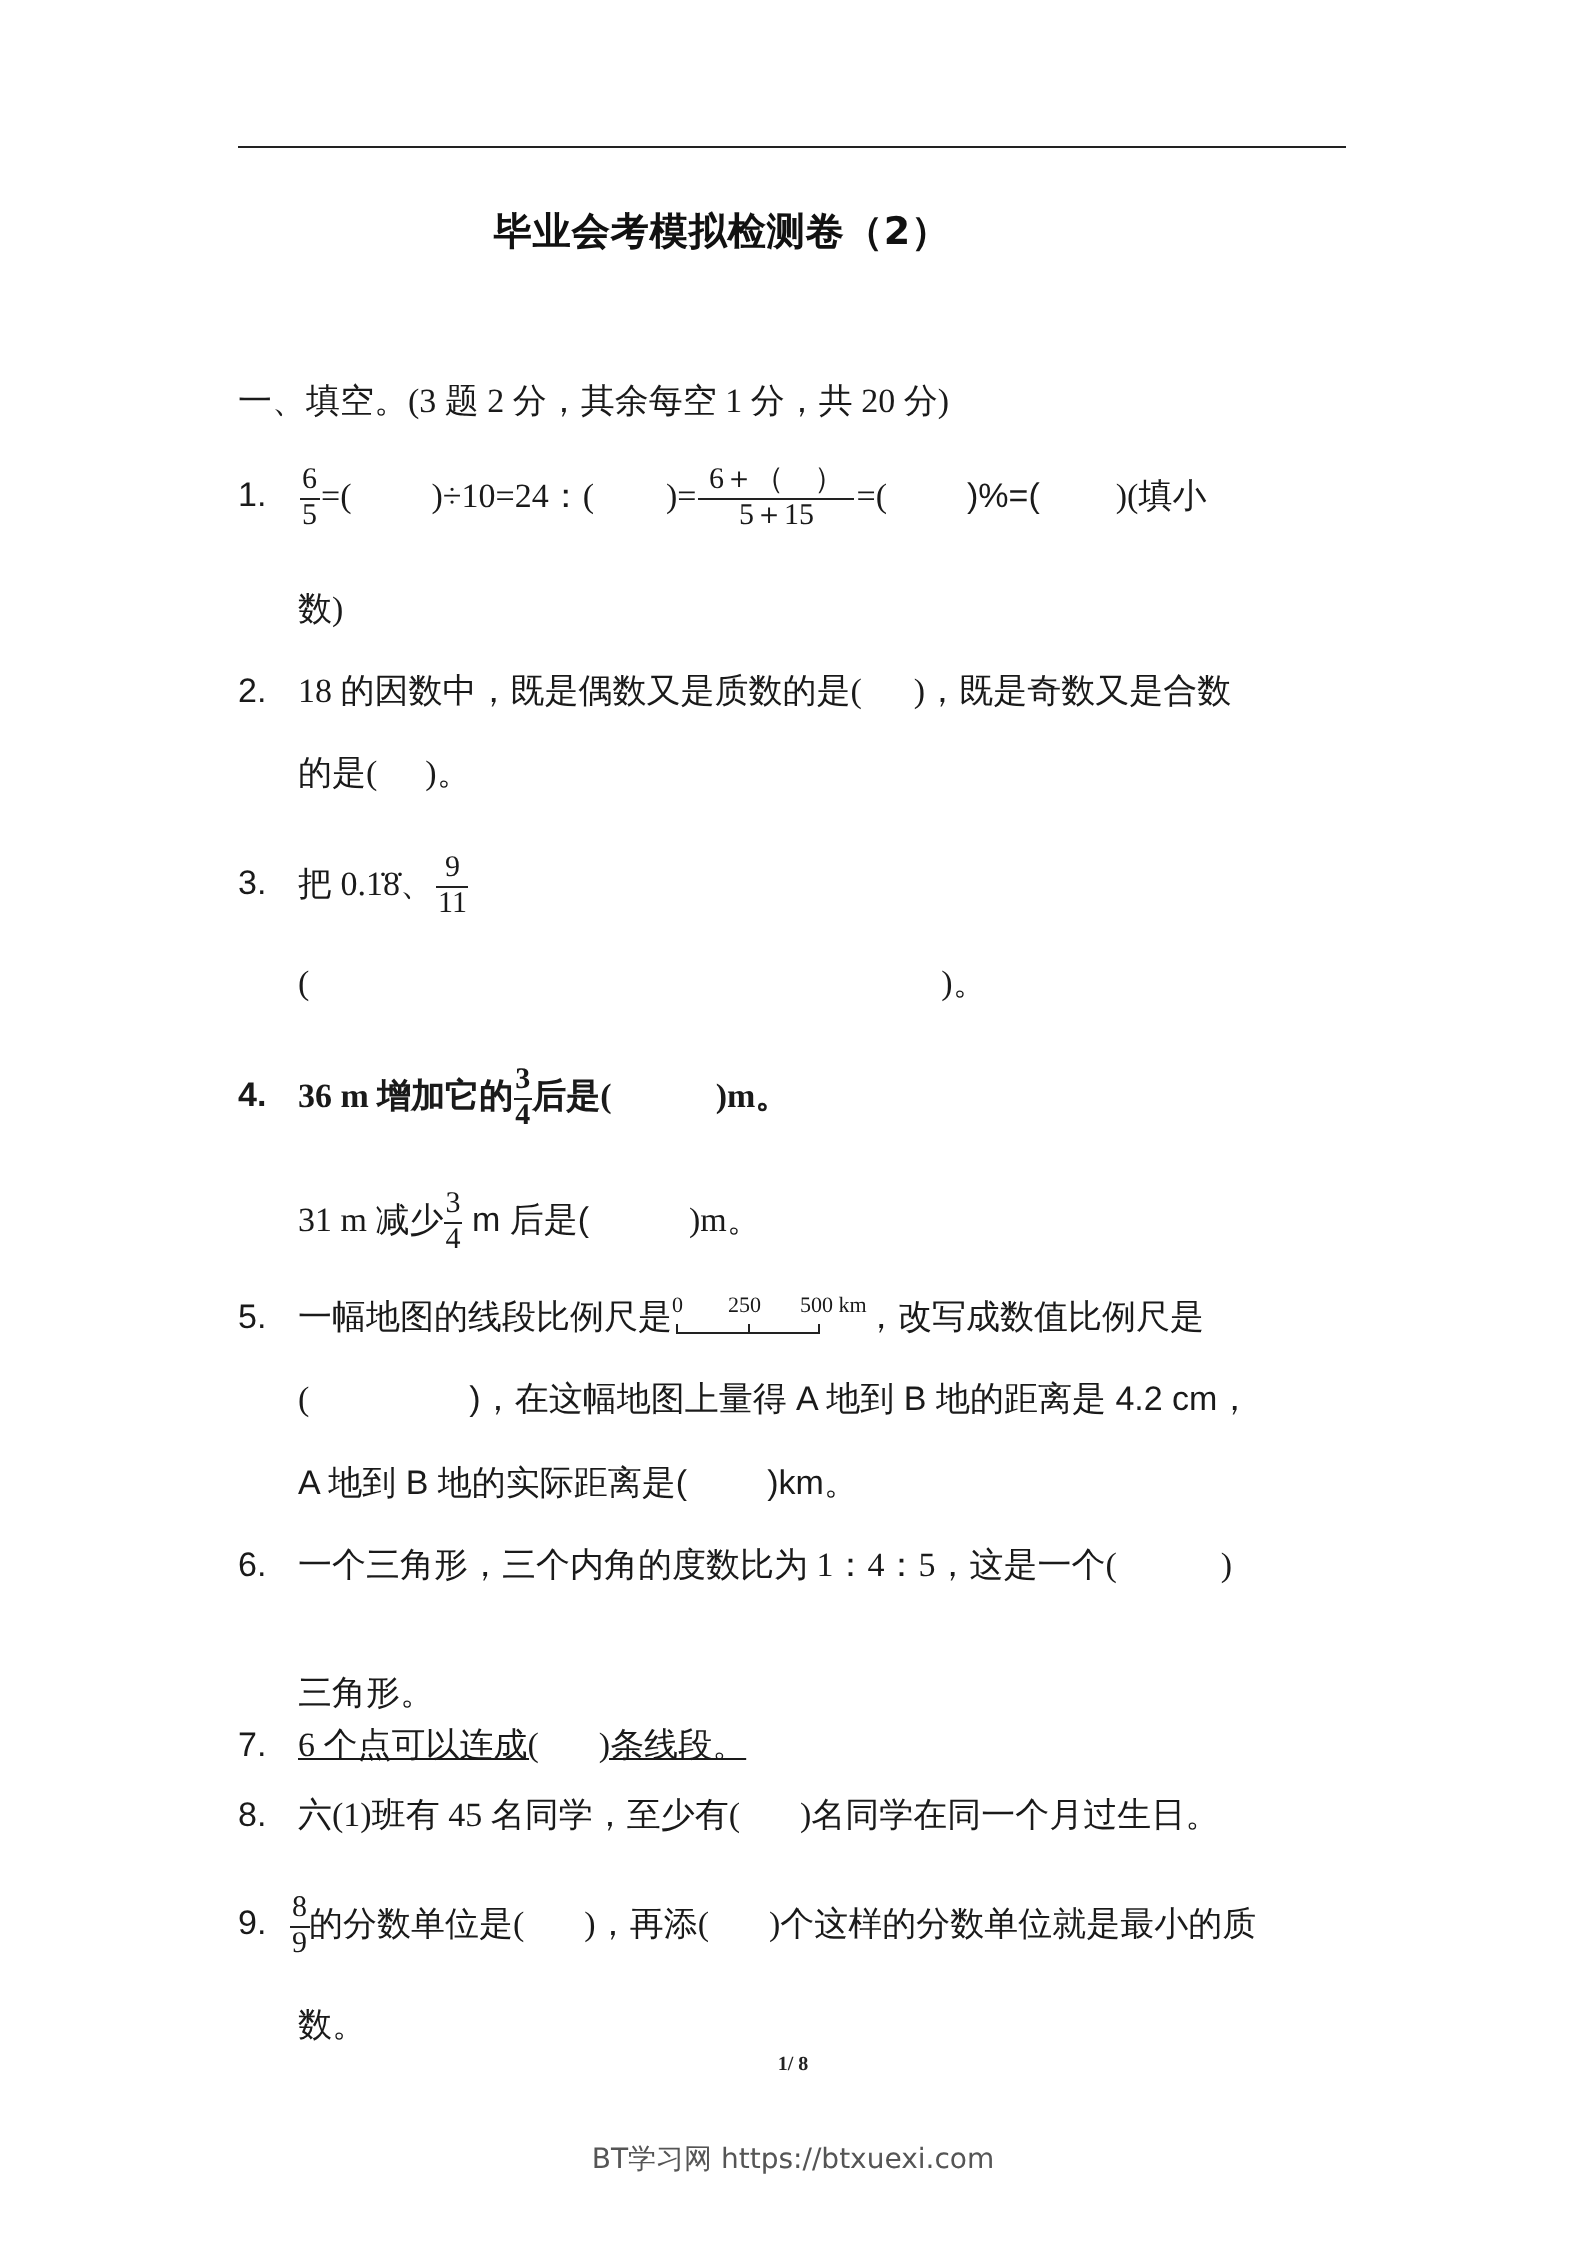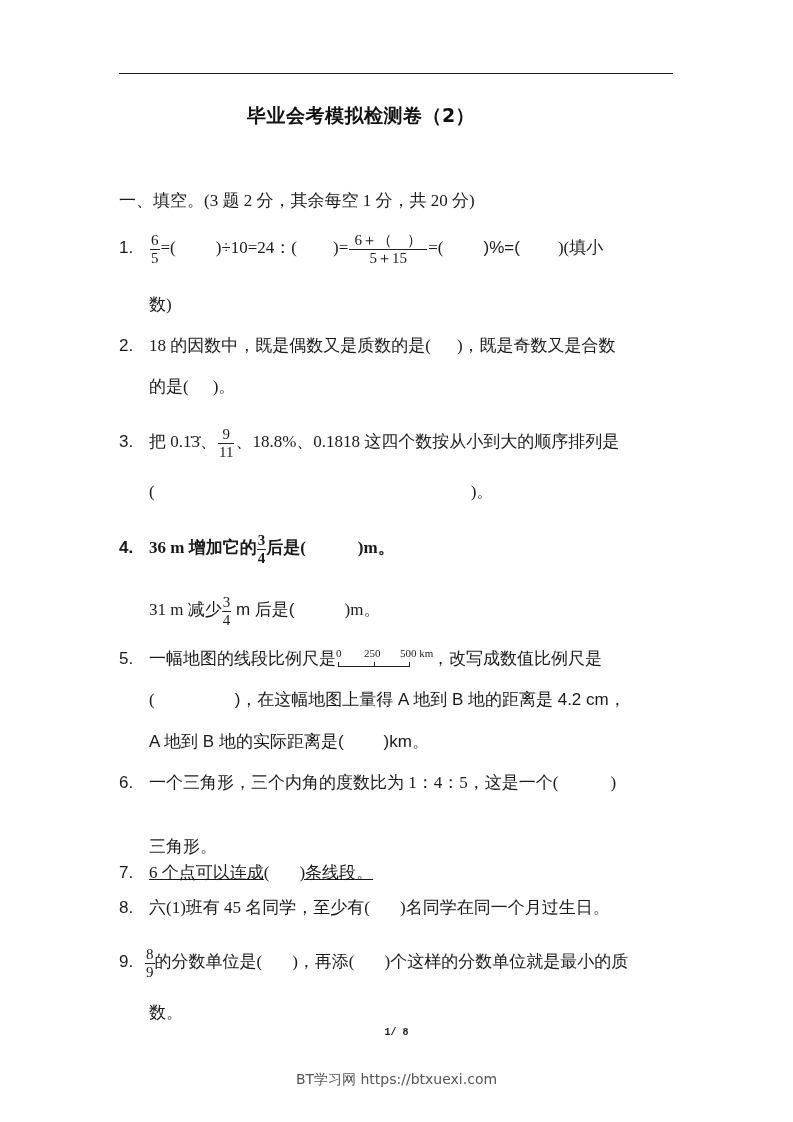--- a/index.html
+++ b/index.html
@@ -14,21 +14,21 @@
     .num { font-family: "Liberation Sans", "DejaVu Sans", sans-serif; font-size: 17px; display: inline-block; width: 30px; }
     .frac { display: inline-block; vertical-align: middle; text-align: center; font-size: 15px; line-height: 17px; margin: 0 1px; }
     .frac .n { display: block; border-bottom: 1px solid #222; padding: 0 1px; }
     .frac .d { display: block; padding: 0 1px; }
     .gap { display: inline-block; }
     .sans { font-family: "Liberation Sans", "DejaVu Sans", sans-serif; }
     .scale { display: inline-block; position: relative; width: 96px; height: 22px; vertical-align: top; }
     .scale .lbl { position: absolute; top: -6px; font-size: 11px; }
     .scale .bar { position: absolute; left: 2px; top: 14px; width: 72px; height: 5px; border: 1px solid #222; border-top: none; }
     .scale .mid { position: absolute; left: 38px; top: 14px; width: 1px; height: 5px; background: #222; }
-    .page-no { position: absolute; left: 0; width: 793px; top: 1027px; text-align: center; font-family: Liberation Mono, monospace; font-weight: bold; font-size: 10px; color: #222; }
+    .page-no { position: absolute; left: 0; width: 793px; top: 1027px; text-align: center; font-family: Liberation Serif, serif; font-weight: bold; font-size: 10px; color: #222; }
     .watermark { position: absolute; left: 0; width: 793px; top: 1071px; text-align: center; font-family: "DejaVu Sans", sans-serif; font-size: 14px; color: #555; }
   </style>
 </head>
 <body>
 
 <div class="top-rule"></div>
 <div class="title">毕业会考模拟检测卷（2）</div>
 
 <div class="section">一、填空。(3 题 2 分，其余每空 1 分，共 20 分)</div>
 
@@ -38,21 +38,21 @@
 <div class="line indent" style="top:294px;">数)</div>
 
 <div class="line" style="top:335px;">
   <span class="num">2.</span><span>18 的因数中，既是偶数又是质数的是(</span><span class="gap" style="width:26px"></span><span>)，既是奇数又是合数</span>
 </div>
 <div class="line indent" style="top:376px;">
   <span>的是(</span><span class="gap" style="width:24px"></span><span>)。</span>
 </div>
 
 <div class="line" style="top:426px;">
-  <span class="num">3.</span><span>把 0.1̇3̇、</span><span class="frac"><span class="n">9</span><span class="d">11</span></span><span>、18.8%、0.1818 这四个数按从小到大的顺序排列是</span>
+  <span class="num">3.</span><span>把 0.1̇8̇、</span><span class="frac"><span class="n">9</span><span class="d">11</span></span>
 </div>
 <div class="line indent" style="top:481px;">
   <span>(</span><span class="gap" style="width:316px"></span><span>)。</span>
 </div>
 
 <div class="line" style="top:532px;font-weight:bold;">
   <span class="num">4.</span><span>36 m 增加它的</span><span class="frac" style="margin:0;"><span class="n">3</span><span class="d">4</span></span><span>后是(</span><span class="gap" style="width:52px"></span><span>)m。</span>
 </div>
 <div class="line indent" style="top:594px;">
   <span>31 m 减少</span><span class="frac" style="margin:0;"><span class="n">3</span><span class="d">4</span></span><span class="sans"> m 后是(</span><span class="gap" style="width:50px"></span><span>)m。</span>

